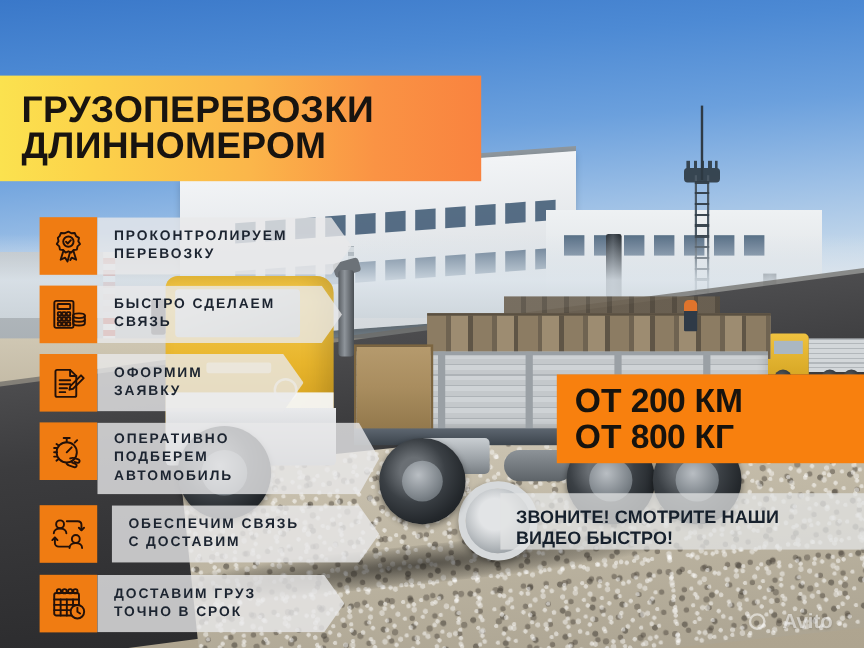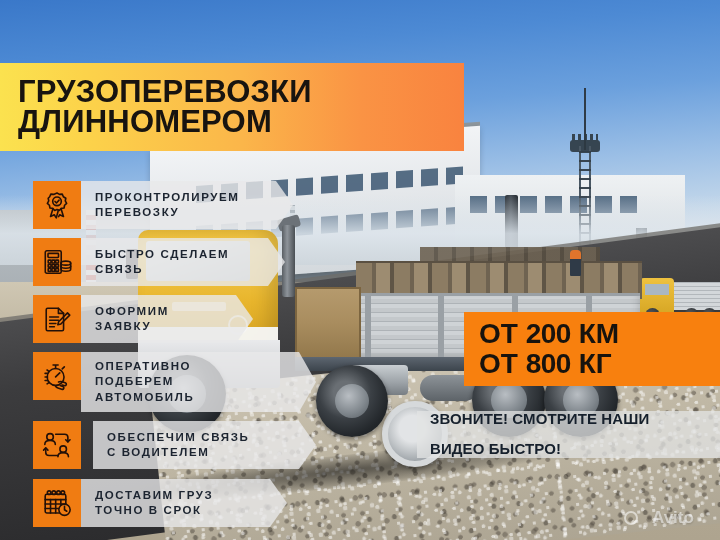--- a/index.html
+++ b/index.html
@@ -274,21 +274,21 @@
   .truck-shadow{
     position:absolute;left:130px;top:455px;width:430px;height:32px;
     background:radial-gradient(ellipse at center,rgba(0,0,0,.55) 0%,rgba(0,0,0,.18) 58%,rgba(0,0,0,0) 78%);
     transform:rotate(-6deg);
   }
 
   
 
   
   .headline{
-    position:absolute;left:0;top:63px;width:464px;height:88px;
+    position:absolute;left:0;top:63px;width:401px;height:88px;
     background:linear-gradient(90deg,#fbe24f 0%,#fcd34a 18%,#fbb64a 52%,#fa9344 78%,#f9833f 100%);
     display:flex;flex-direction:column;justify-content:center;
     padding-left:18px;box-sizing:border-box;
   }
   .headline .l1,.headline .l2{
     color:#181410;font-weight:bold;letter-spacing:.2px;
     line-height:.98;white-space:nowrap;
   }
   .headline .l1{font-size:31px;}
   .headline .l2{font-size:31px;}
@@ -335,21 +335,21 @@
   .price div{
     color:#17130e;font-size:28px;line-height:1.06;white-space:nowrap;letter-spacing:0;
   }
   .price .pre{font-weight:bold;}
   .price .num{font-weight:bold;letter-spacing:-.5px;}
 
   
   .cta{
     position:absolute;left:417px;top:411px;width:303px;height:47px;
     background:rgba(226,227,228,.76);
-    display:flex;flex-direction:column;justify-content:space-between;
+    display:flex;flex-direction:column;justify-content:flex-end;
     padding-left:13px;box-sizing:border-box;
   }
   .cta div{
     color:#16202c;font-weight:bold;font-size:15px;line-height:1.12;
     letter-spacing:.1px;white-space:nowrap;
   }
 
   
   .wm{
     position:absolute;left:624px;top:508px;
@@ -568,21 +568,21 @@
           <circle cx="22.6" cy="20.4" r="3.5"></circle>
           <path d="M17 28.4c0-2.7 2.5-4.3 5.6-4.3s5.6 1.6 5.6 4.3"></path>
           <path d="M14.6 4.6h9.6c2 0 3.4 1.4 3.4 3.2v4.6"></path>
           <path d="M25.3 10.4l2.3 2.3 2.3-2.3"></path>
           <path d="M17 27.2H7.5c-2 0-3.5-1.4-3.5-3.2v-4.6"></path>
           <path d="M6.3 21.4L4 19.1l-2.3 2.3"></path>
         </svg>
       </div>
       <div class="fpanel h48">
         <span>ОБЕСПЕЧИМ СВЯЗЬ</span>
-        <span>С ВОДИТЕЛЕМ</span>
+        <span>С ДОСТАВИМ</span>
       </div>
     </div>
 
     <div class="frow r6">
       <div class="ficon">
         <svg width="30" height="30" viewBox="0 0 32 32" fill="none" stroke="#231008" stroke-width="1.7" stroke-linecap="round" stroke-linejoin="round">
           <rect x="3.4" y="6.6" width="22" height="20" rx="1.8"></rect>
           <path d="M3.4 12.4h22"></path>
           <circle cx="7.6" cy="5" r="1.9"></circle>
             <circle cx="12.6" cy="5" r="1.9"></circle>

